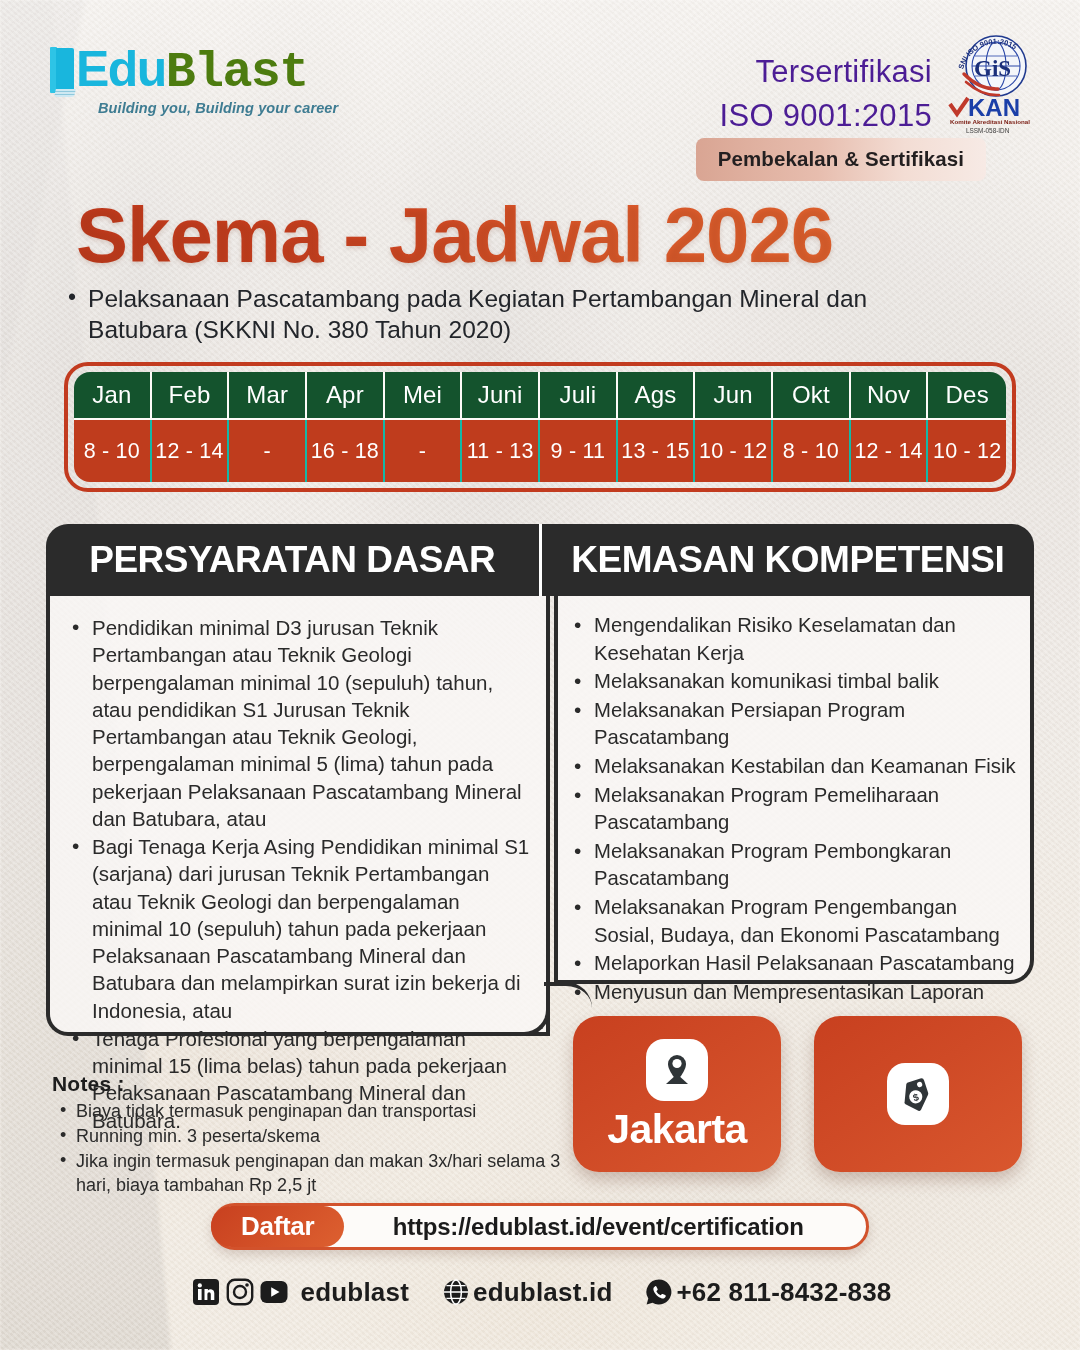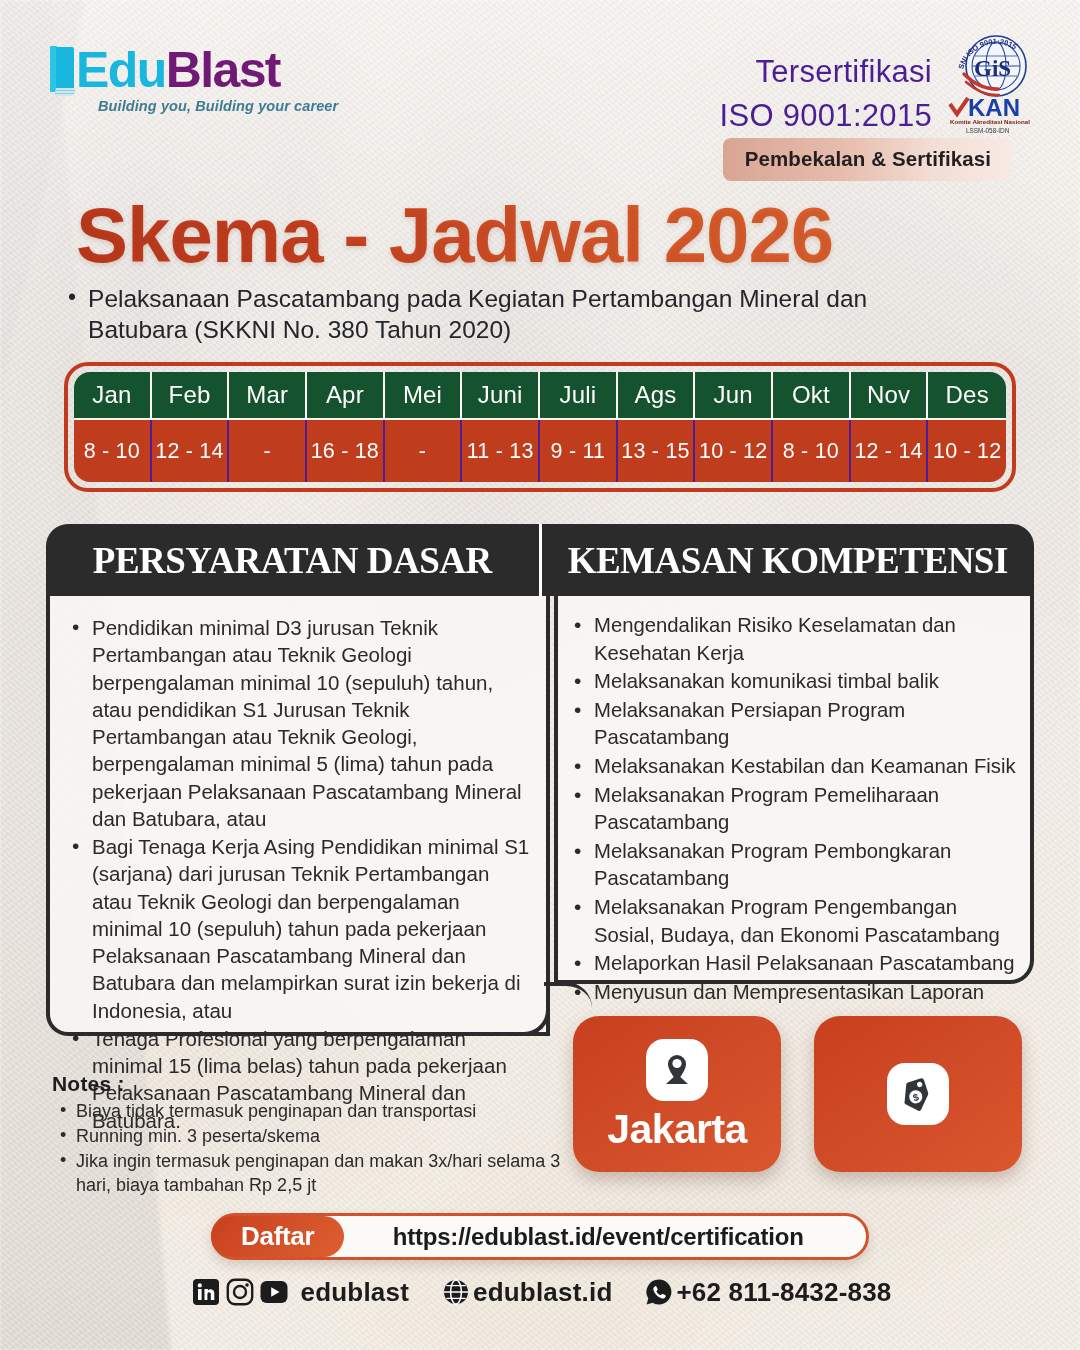--- a/index.html
+++ b/index.html
@@ -49,29 +49,29 @@
   
   .logo-wrap { position:absolute; left:50px; top:44px; }
   .logo-row { display:flex; align-items:center; }
   .logo-book { width:24px; height:52px; position:relative; margin-right:2px; }
   .logo-book .spine { position:absolute; left:0; top:2px; width:7px; height:46px; background:#2ec4e6; border-radius:1px; }
   .logo-book .pg { position:absolute; left:6px; top:3px; width:18px; height:43px; background:#19b6dd; border-radius:0 2px 2px 0; }
   .logo-book .pl { position:absolute; left:5px; bottom:0px; width:20px; height:8px;
      background:repeating-linear-gradient(180deg,#cfe9f2 0 2px,#8fc9dd 2px 3px); transform:skewX(-12deg); border-radius:0 0 3px 3px;}
   .logo-text { font-size:50px; font-weight:bold; letter-spacing:-1.6px; line-height:1; }
   .logo-text .edu { color:#19b6dd; }
-  .logo-text .blast { color:#701a75; }
+  .logo-text .blast { color:#4d7c0f;font-family:Liberation Mono, monospace; }
   .logo-tag { font-size:14.5px; font-style:italic; font-weight:bold; color:#3e7c92; letter-spacing:.1px; margin-top:2px; margin-left:48px;text-align:center; }
 
   .cert-block { position:absolute; right:148px; top:50px; text-align:right; }
   .cert-line { font-size:31px; font-weight:normal; color:#4c1d95; letter-spacing:.3px; line-height:1.42; }
 
   .gis-wrap { position:absolute; right:18px; top:26px; width:118px; height:110px; }
   .badge-pill {
-    position:absolute; right:67px; top:138px;
+    position:absolute; right:94px; top:138px;
     padding:9px 22px 10px 22px; border-radius:8px;
     font-size:20.5px; font-weight:bold; color:#231f20; letter-spacing:.1px;
     background:linear-gradient(90deg,#d9a593 0%, #e7bdae 42%, #f3ddd4 72%, #f7eae5 100%);
   }
 
   
   .title {
     position:absolute; left:52px; top:196px;
     font-size:78px; font-weight:bold; letter-spacing:-1px; line-height:1;
     color:#cf4722;
@@ -101,35 +101,34 @@
   .mh {
     height:48px; background:#14532d; color:#fff;
     display:flex; align-items:center; justify-content:center;
     font-size:24px; font-weight:normal; letter-spacing:.2px;
     border-right:2px solid #fdfbf8; border-bottom:2px solid #fdfbf8;
   }
   .md {
     flex:1; background:#bf3c1d; color:#fff;
     display:flex; align-items:center; justify-content:center;
     font-size:21.5px; letter-spacing:.2px; font-weight:500;
-    border-right:2px solid #4c1d95;
+    border-right:2px solid #14b8a6;
   }
   .mcol:last-child .mh, .mcol:last-child .md { border-right:none; }
 
   
   .panels { position:absolute; left:46px; top:524px; width:988px; }
   .panel-header {
     height:72px; background:#2b2b2b; border-radius:22px 22px 0 0;
     display:flex; align-items:center; position:relative;
   }
   .panel-header .ph {
     flex:1 1 0; color:#fff; font-weight:bold;
     font-size:37px; letter-spacing:-.5px; text-align:center;
     white-space:nowrap;
-    font-family:Liberation Serif, serif;
   }
   .panel-header .hdiv { width:3px; height:100%; background:#fff; }
 
   .panel-body { position:relative; height:458px; }
 
   .pleft {
     position:absolute; left:0; top:0; width:504px; height:440px;
     background:rgba(250,248,246,.80);
     border:4px solid #2b2b2b; border-top:none;
     border-radius:0 0 0 22px;
@@ -189,21 +188,20 @@
     display:flex; align-items:center; justify-content:center;
   }
   .card .clabel { font-size:41px; font-weight:bold; letter-spacing:-.6px; line-height:1; }
 
   
   .regbar {
     position:absolute; left:211px; top:1203px; width:658px; height:47px;
     background:#fdfbf9; border:3px solid #d2522c; border-radius:26px;
     display:flex; align-items:center;
     box-shadow:0 5px 11px rgba(90,45,25,.18);
-    margin-top:10px;
   }
   .regbar .pill {
     height:100%; padding:0 30px; margin-left:-3px;
     background:linear-gradient(135deg,#c8401f,#dd6030);
     border-radius:26px; color:#fff; font-size:26px; font-weight:bold;
     display:flex; align-items:center; letter-spacing:-.3px;
   }
   .regbar .url {
     flex:1; text-align:center; font-size:24px; font-weight:bold;
     color:#1b1b1b; letter-spacing:-.2px; padding-right:14px;

